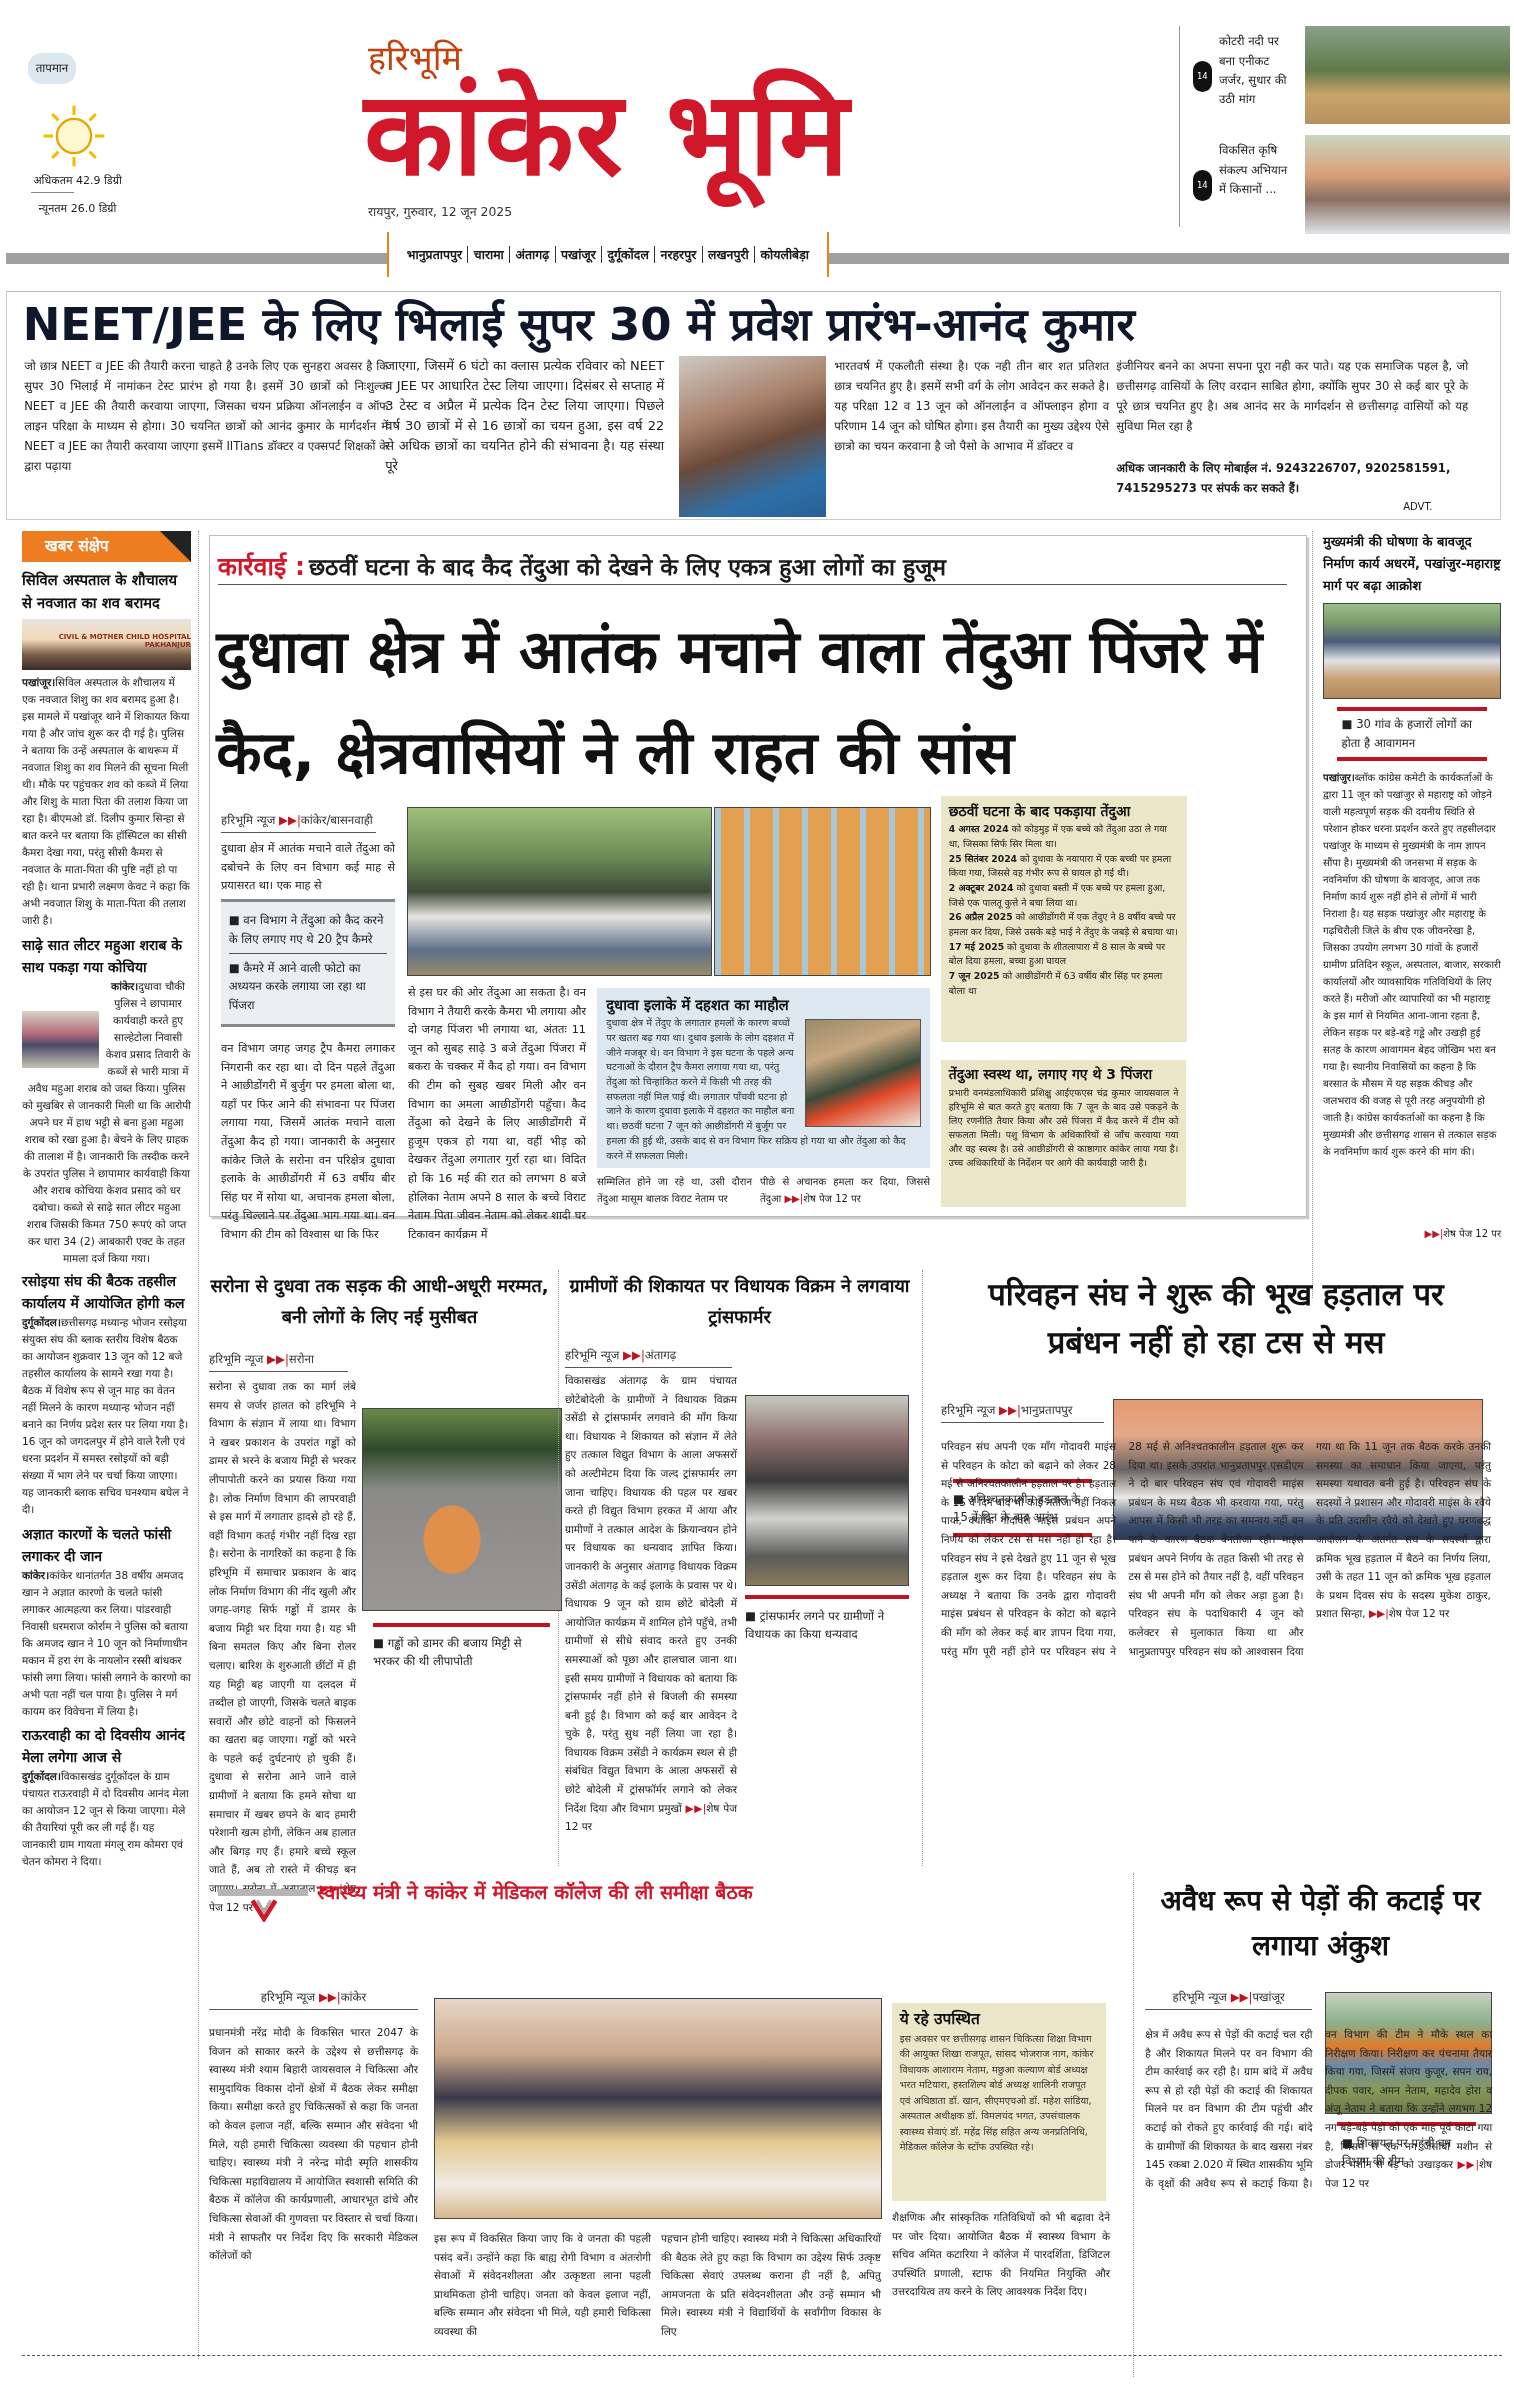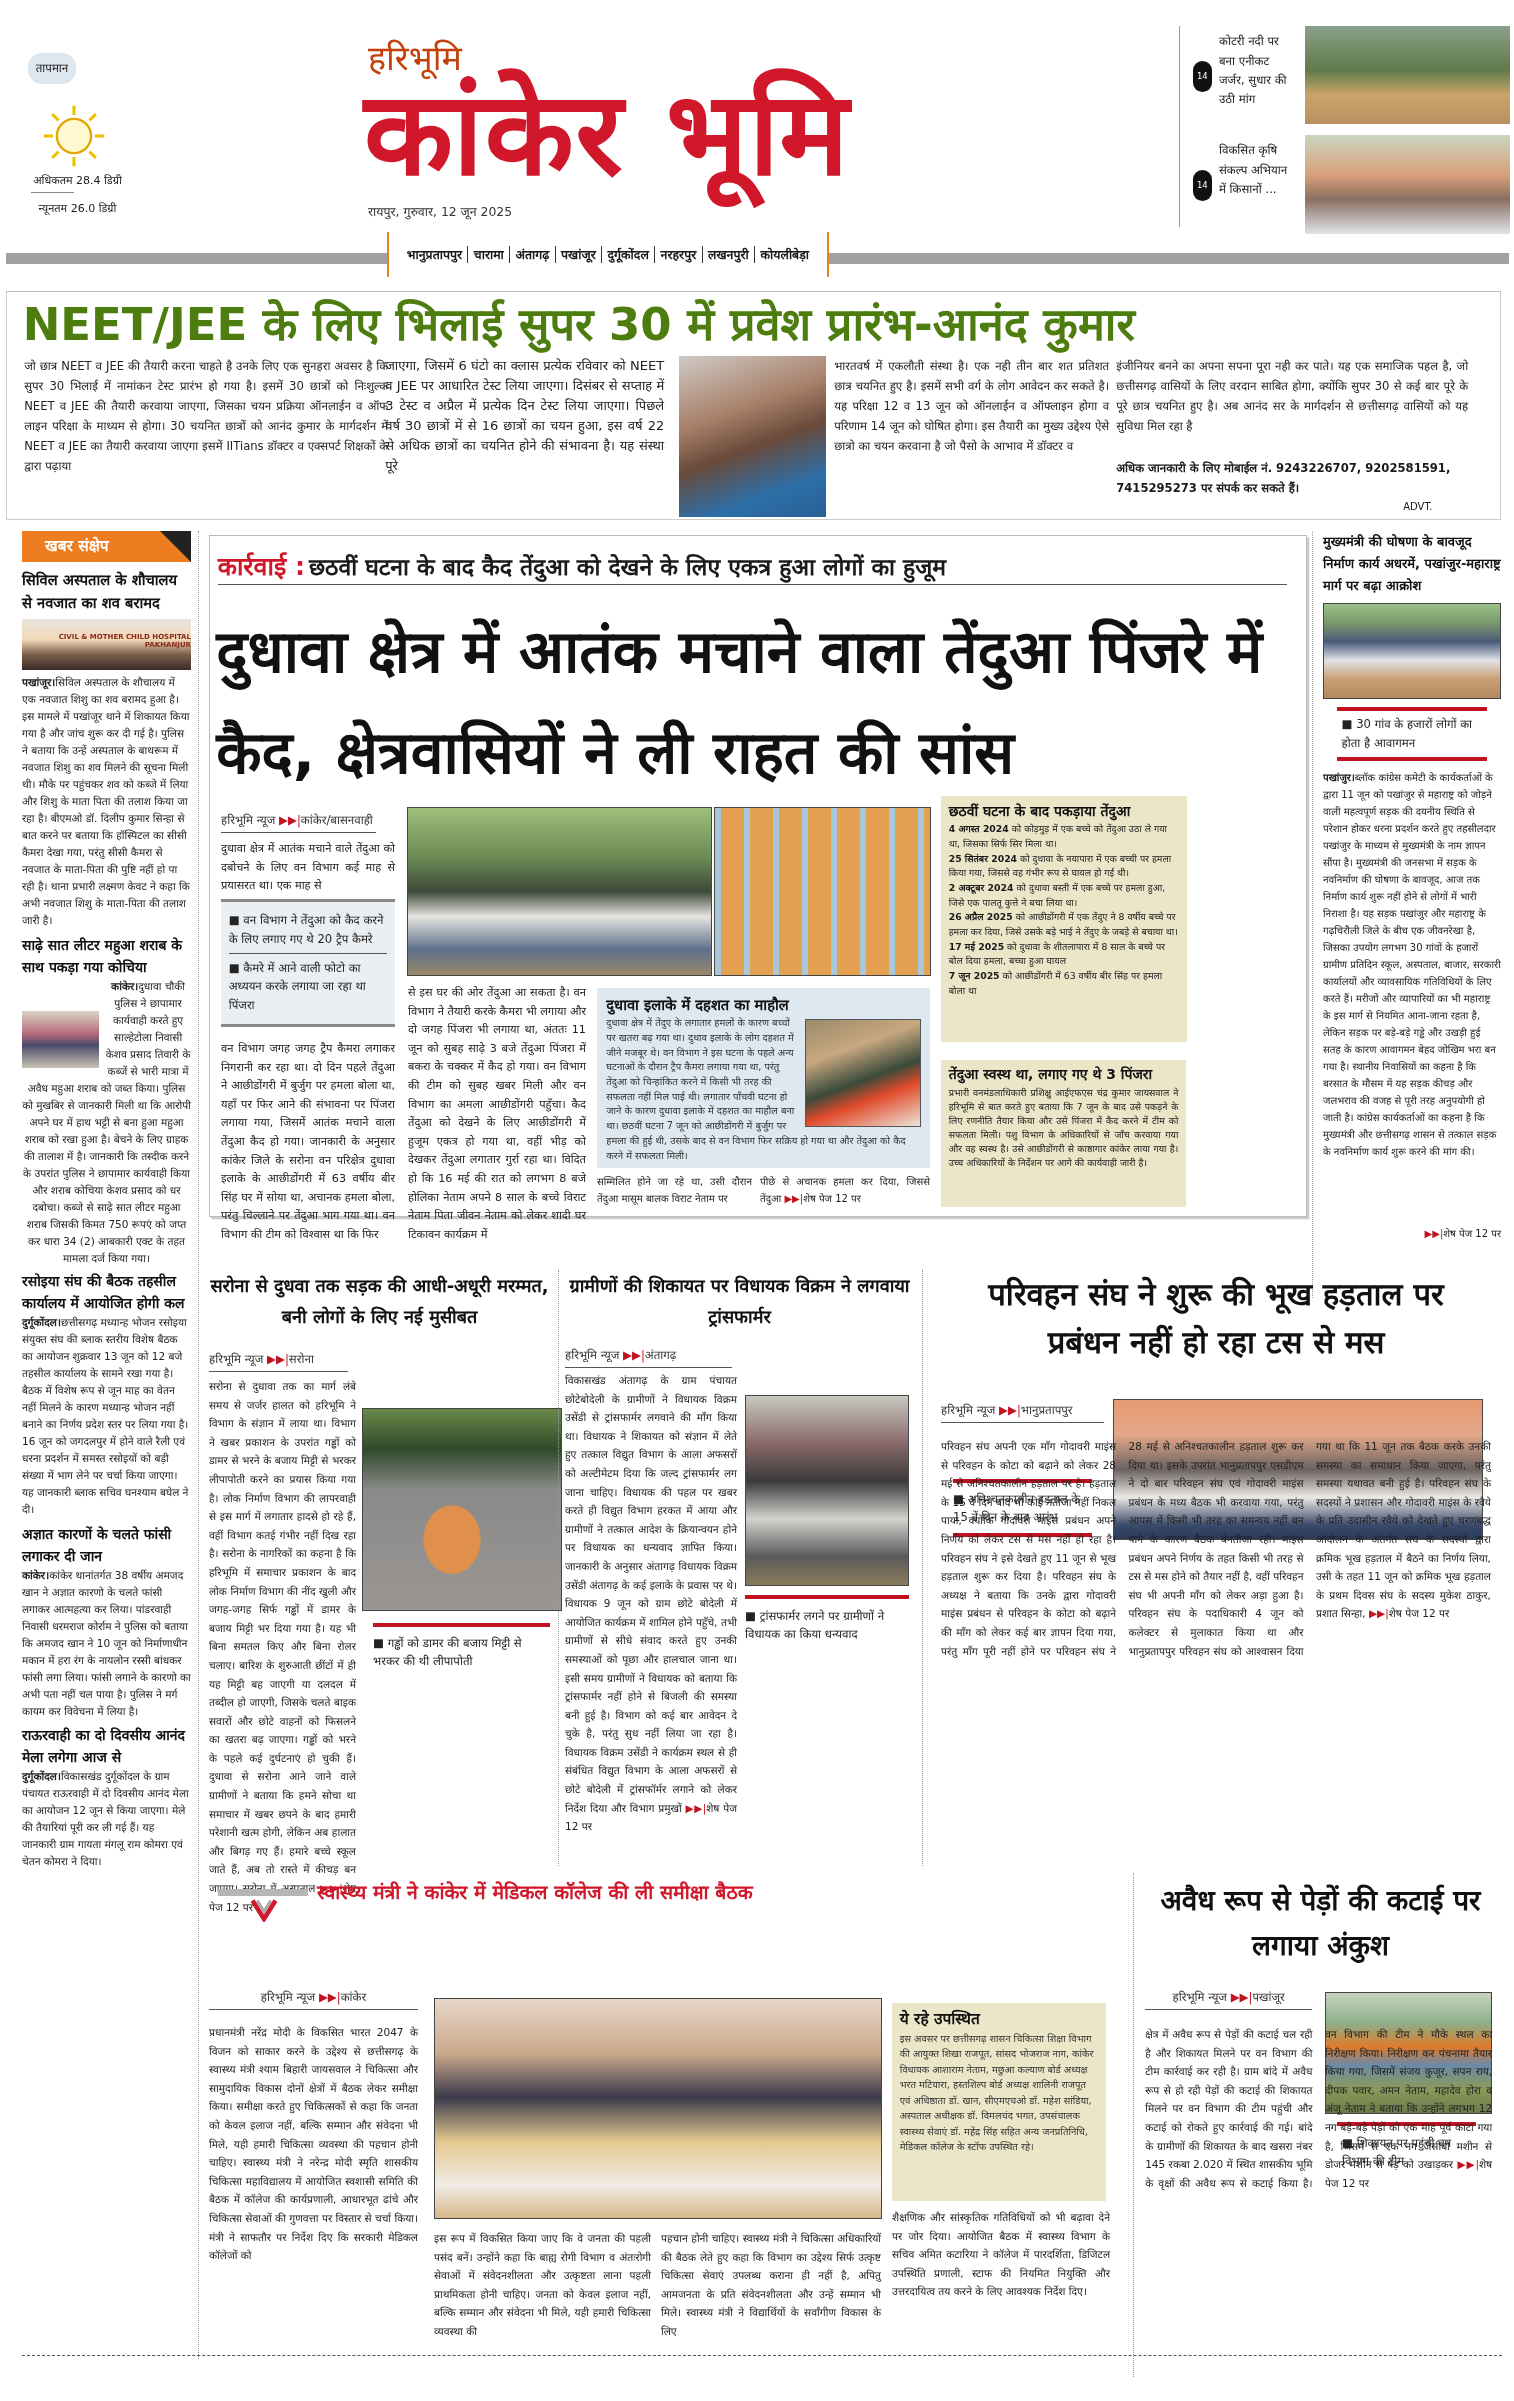--- a/index.html
+++ b/index.html
@@ -32,21 +32,21 @@
         <line x1="45" y1="72" x2="45" y2="84"></line>
         <line x1="6" y1="45" x2="18" y2="45"></line>
         <line x1="72" y1="45" x2="84" y2="45"></line>
         <line x1="17" y1="17" x2="25" y2="25"></line>
         <line x1="65" y1="65" x2="73" y2="73"></line>
         <line x1="17" y1="73" x2="25" y2="65"></line>
         <line x1="65" y1="25" x2="73" y2="17"></line>
       </g>
     </svg>
 </div>
-<div class="abs" style="left:31px;top:172px;width:93px;font-size:11px;text-align:center">अधिकतम 28.4 डिग्री</div>
+<div class="abs" style="left:31px;top:172px;width:93px;font-size:11px;text-align:center">अधिकतम 42.9 डिग्री</div>
 <div class="abs" style="left:31px;top:192px;width:43px;border-top:1.5px solid #888"></div>
 <div class="abs" style="left:31px;top:200px;width:93px;font-size:11px;text-align:center">न्यूनतम 26.0 डिग्री</div>
 
 <div class="abs" style="left:368px;top:34px;font-size:34px;font-weight:normal;color:#c2410c">हरिभूमि</div>
 <div class="abs" style="left:364px;top:68px;font-size:116px;font-weight:bold;color:#d1182b;letter-spacing:1.5px;line-height:132px">कांकेर भूमि</div>
 <div class="abs" style="left:368px;top:203px;font-size:12.4px;color:#333">रायपुर, गुरुवार, 12 जून 2025</div>
 
 <div class="abs" style="left:6.2px;top:253px;width:1503px;height:11px;background:#a0a0a0"></div>
 <div class="abs" style="left:387px;top:232px;height:45px;padding:0 12.4px;background:#fff;border-left:2.3px solid #e8821a;border-right:2.3px solid #e8821a;display:flex;align-items:center;gap:0">
   <span class="region" style="font-size:12.4px;font-weight:bold;padding:0 5.4px;border-right:1.5px solid #333">भानुप्रतापपुर</span>
@@ -65,21 +65,21 @@
   <span class="abs" style="left:26px;top:6.2px;width:74px;font-size:11.6px;line-height:19.4px">कोटरी नदी पर बना एनीकट जर्जर, सुधार की उठी मांग</span>
   <div class="abs" style="left:112px;top:0;width:205px;height:98px;background:linear-gradient(180deg,#8aa08a 0%,#5f7a4a 45%,#c9a46a 70%,#b89060 100%)"></div>
 </div>
 <div class="abs" style="left:1193px;top:135px;width:318px;height:99px">
   <span class="abs" style="left:0;top:35px;width:18.6px;height:31px;border-radius:9.3px;background:#111;color:#fff;font-size:8.5px;text-align:center;line-height:31px">14</span>
   <span class="abs" style="left:26px;top:6.2px;width:74px;font-size:11.6px;line-height:19.4px">विकसित कृषि संकल्प अभियान में किसानों ...</span>
   <div class="abs" style="left:112px;top:0;width:205px;height:99px;background:linear-gradient(180deg,#c8d6c0 0%,#d9a07a 40%,#8a6f60 65%,#dfe4ea 100%)"></div>
 </div>
 
 <div class="abs" style="left:6.2px;top:291px;width:1495px;height:229px;border:0.8px solid #ccc;border-top:1.5px solid #bbb">
-  <div class="abs hd" style="left:15.5px;top:6.2px;width:1472px;font-size:45px;line-height:54px;color:#4d7c0f;white-space:nowrap">NEET/JEE के लिए भिलाई सुपर 30 में प्रवेश प्रारंभ-आनंद कुमार</div>
+  <div class="abs hd" style="left:15.5px;top:6.2px;width:1472px;font-size:45px;line-height:54px;color:#0f172a;white-space:nowrap">NEET/JEE के लिए भिलाई सुपर 30 में प्रवेश प्रारंभ-आनंद कुमार</div>
   <div class="abs txt" style="left:17px;top:64px;width:364px;font-size:11.6px;line-height:20px">जो छात्र NEET व JEE की तैयारी करना चाहते है उनके लिए एक सुनहरा अवसर है कि सुपर 30 भिलाई में नामांकन टेस्ट प्रारंभ हो गया है। इसमें 30 छात्रों को निःशुल्क NEET व JEE की तैयारी करवाया जाएगा, जिसका चयन प्रक्रिया ऑनलाईन व ऑफ लाइन परिक्षा के माध्यम से होगा। 30 चयनित छात्रों को आनंद कुमार के मार्गदर्शन में NEET व JEE का तैयारी करवाया जाएगा इसमें IITians डॉक्टर व एक्सपर्ट शिक्षकों के द्वारा पढ़ाया</div>
   <div class="abs txt" style="left:378px;top:64px;width:279px;font-size:13px;line-height:20px">जाएगा, जिसमें 6 घंटो का क्लास प्रत्येक रविवार को NEET व JEE पर आधारित टेस्ट लिया जाएगा। दिसंबर से सप्ताह में 3 टेस्ट व अप्रैल में प्रत्येक दिन टेस्ट लिया जाएगा। पिछले वर्ष 30 छात्रों में से 16 छात्रों का चयन हुआ, इस वर्ष 22 से अधिक छात्रों का चयनित होने की संभावना है। यह संस्था पूरे</div>
   <div class="abs" style="left:672px;top:64px;width:147px;height:161px;background:linear-gradient(160deg,#cfcac4 0%,#a8806a 35%,#6a4a3a 55%,#2d6fa8 80%,#2a5f95 100%)"></div>
   <div class="abs txt" style="left:827px;top:64px;width:275px;font-size:11.6px;line-height:20px">भारतवर्ष में एकलौती संस्था है। एक नही तीन बार शत प्रतिशत छात्र चयनित हुए है। इसमें सभी वर्ग के लोग आवेदन कर सकते है। यह परिक्षा 12 व 13 जून को ऑनलाईन व ऑफ्लाइन होगा व परिणाम 14 जून को घोषित होगा। इस तैयारी का मुख्य उद्देश्य ऐसे छात्रो का चयन करवाना है जो पैसो के आभाव में डॉक्टर व</div>
   <div class="abs txt" style="left:1109px;top:64px;width:352px;font-size:11.6px;line-height:20px">इंजीनियर बनने का अपना सपना पूरा नही कर पाते। यह एक समाजिक पहल है, जो छत्तीसगढ़ वासियों के लिए वरदान साबित होगा, क्योंकि सुपर 30 से कई बार पूरे के पूरे छात्र चयनित हुए है। अब आनंद सर के मार्गदर्शन से छत्तीसगढ़ वासियों को यह सुविधा मिल रहा है</div>
   <div class="abs" style="left:1109px;top:166px;width:352px;font-size:11.6px;font-weight:bold;line-height:20px">अधिक जानकारी के लिए मोबाईल नं. 9243226707, 9202581591, 7415295273 पर संपर्क कर सकते हैं।</div>
   <div class="abs" style="left:1396px;top:209px;font-size:10px;font-weight:normal">ADVT.</div>
 </div>
 
 <div class="abs" style="left:22px;top:531px;width:169px">

